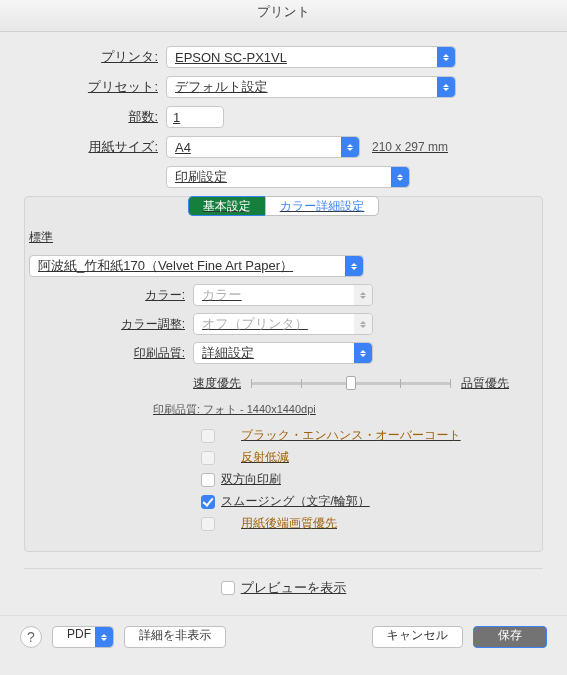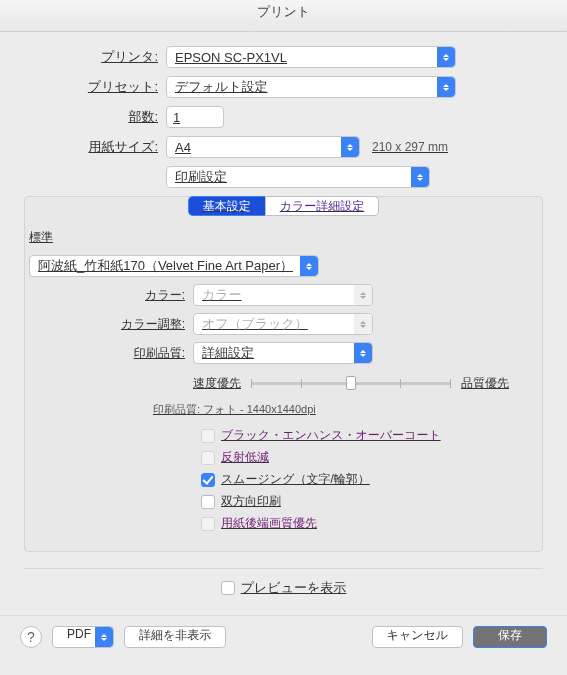--- a/index.html
+++ b/index.html
@@ -13,43 +13,43 @@
 .sel .caret { position: absolute; right: 0; top: 0; width: 18px; height: 100%; background: #3b82f6; border-top-right-radius: 4px; border-bottom-right-radius: 4px; display: flex; flex-direction: column; align-items: center; justify-content: center; }
 .sel .caret::before { content:""; width:0; height:0; border-left:3px solid transparent; border-right:3px solid transparent; border-bottom:3px solid #fff; margin-bottom:1px; }
 .sel .caret::after { content:""; width:0; height:0; border-left:3px solid transparent; border-right:3px solid transparent; border-top:3px solid #fff; }
 .sel .caret.gray { background: #f0f0f0; }
 .sel .caret.gray::before { border-bottom-color:#aaa; }
 .sel .caret.gray::after { border-top-color:#aaa; }
 .inp { height: 22px; background: #fff; border: 1px solid #c8c8c8; border-radius: 4px; padding: 0 6px; font-size: 13px; color: #333; }
 .dim { margin-left: 12px; color: #555; font-size: 12px; }
 .panel { background: #e8e8e8; border: 1px solid #d4d4d4; border-radius: 4px; margin: 0 0 16px 0; padding: 0 4px 14px 4px; }
 .tabs { display: flex; justify-content: center; margin-top: -1px; padding: 0; }
-.tab { height: 20px; line-height: 18px; padding: 0 14px; font-size: 12px; border: 1px solid #c0c0c0; background: #fff; color: #4c1d95; }
-.tab.active { background: #1d4ed8; color: #fff; border-color: #3b82f6; }
+.tab { height: 20px; line-height: 18px; padding: 0 14px; font-size: 12px; border: 1px solid #c0c0c0; background: #fff; color: #3b82f6; }
+.tab.active { background: #15803d; color: #fff; border-color: #3b82f6; }
 .tab.left { border-top-left-radius: 5px; border-bottom-left-radius: 5px; border-right: none; }
 .tab.right { border-top-right-radius: 5px; border-bottom-right-radius: 5px; }
 .pgrid { padding: 10px 16px 0 0; }
 .prow { display: flex; align-items: center; margin-bottom: 7px; min-height: 22px; }
 .lbl2 { width: 164px; text-align: right; padding-right: 8px; font-size: 12px; color: #333; }
 .val { font-size: 12px; color: #333; }
 .slider-row { display: flex; align-items: center; margin: 2px 0 2px 0; }
 .slider-lbl-l, .slider-lbl-r { font-size: 12px; color: #333; }
 .slider { flex: 0 0 200px; height: 20px; position: relative; margin: 0 10px; }
 .slider-track { position: absolute; top: 9px; left:0; right:0; height:3px; background:#c8c8c8; border-radius:2px; }
 .slider-ticks { position:absolute; left:0; right:0; top:6px; display:flex; justify-content:space-between; }
 .slider-ticks span { width:1px; height:9px; background:#b0b0b0; }
 .slider-thumb { position:absolute; top:3px; width:10px; height:14px; background:#fff; border:1px solid #aaa; border-radius:2px; transform:translateX(-50%); }
 .quality-note { font-size: 11px; color:#555; margin: 4px 0 10px 124px; }
 .chk-row { display:flex; align-items:center; margin-bottom: 5px; padding-left: 172px; font-size: 12px; }
 .chk { width:14px; height:14px; border:1px solid #bbb; border-radius:3px; background:#fff; margin-right:6px; position:relative; flex:0 0 14px; }
 .chk.checked { background:#3b82f6; border-color:#3b82f6; }
 .chk.checked::after { content:""; position:absolute; left:3px; top:0px; width:4px; height:8px; border:solid #fff; border-width:0 2px 2px 0; transform:rotate(40deg); }
 .chk.disabled { opacity:.5; }
 .chk-label { color:#333; }
-.chk-label.disabled { color:#701a75; }
+.chk-label.disabled { color:#a16207;margin-left:20px; }
 .divider { height:1px; background:#d6d6d6; margin: 6px 0 10px 0; }
 .preview-row { display:flex; justify-content:center; align-items:center; margin-bottom:18px; }
 .footer { display:flex; align-items:center; gap:10px; padding: 10px 20px 14px 20px; border-top: 1px solid #dedede; }
 .help { width:22px; height:22px; border:1px solid #c0c0c0; border-radius:50%; background:#fff; text-align:center; line-height:20px; font-size:14px; color:#666; }
 .btn { height:22px; padding:0 14px; background:#fff; border:1px solid #c0c0c0; border-radius:4px; font-size:12px; color:#333; }
 .btn.sel-btn { padding-right:22px; position:relative; }
 .btn.sel-btn .caret { position:absolute; right:0; top:0; width:18px; height:100%; background:#3b82f6; border-top-right-radius:4px; border-bottom-right-radius:4px; display:flex; flex-direction:column; align-items:center; justify-content:center; }
 .btn.sel-btn .caret::before { content:""; width:0; height:0; border-left:3px solid transparent; border-right:3px solid transparent; border-bottom:3px solid #fff; margin-bottom:1px; }
 .btn.sel-btn .caret::after { content:""; width:0; height:0; border-left:3px solid transparent; border-right:3px solid transparent; border-top:3px solid #fff; }
 .spacer { flex:1; }
@@ -82,52 +82,52 @@
   <div class="row">
     <div class="lbl">用紙サイズ:</div>
     <div class="sel" style="width:194px">
       <span>A4</span>
       <span class="caret"></span>
     </div>
     <div class="dim">210 x 297 mm</div>
   </div>
   <div class="row">
     <div class="lbl"></div>
-    <div class="sel" style="width:264px">
+    <div class="sel" style="width:244px">
       <span>印刷設定</span>
       <span class="caret"></span>
     </div>
   </div>
 
   <div class="panel">
     <div class="tabs">
       <div class="tab left active">基本設定</div>
       <div class="tab right">カラー詳細設定</div>
     </div>
     <div class="pgrid">
       <div class="prow">
         <div class="val">標準</div>
       </div>
       <div class="prow">
-        <div class="sel" style="width:290px">
+        <div class="sel" style="width:335px">
           <span>阿波紙_竹和紙170（Velvet Fine Art Paper）</span>
           <span class="caret"></span>
         </div>
       </div>
       <div class="prow">
         <div class="lbl2">カラー:</div>
         <div class="sel disabled" style="width:180px">
           <span>カラー</span>
           <span class="caret gray"></span>
         </div>
       </div>
       <div class="prow">
         <div class="lbl2">カラー調整:</div>
         <div class="sel disabled" style="width:180px">
-          <span>オフ（ブラック）</span>
+          <span>オフ（プリンタ）</span>
           <span class="caret gray"></span>
         </div>
       </div>
       <div class="prow">
         <div class="lbl2">印刷品質:</div>
         <div class="sel" style="width:180px">
           <span>詳細設定</span>
           <span class="caret"></span>
         </div>
       </div>
@@ -153,26 +153,26 @@
       <div id="check-list">
           <div class="chk-row">
             <div class="chk disabled"></div>
             <span class="chk-label disabled">ブラック・エンハンス・オーバーコート</span>
           </div>
           <div class="chk-row">
             <div class="chk disabled"></div>
             <span class="chk-label disabled">反射低減</span>
           </div>
           <div class="chk-row">
+            <div class="chk"></div>
+            <span class="chk-label">双方向印刷</span>
+          </div>
+          <div class="chk-row">
             <div class="chk checked"></div>
             <span class="chk-label">スムージング（文字/輪郭）</span>
-          </div>
-          <div class="chk-row">
-            <div class="chk"></div>
-            <span class="chk-label">双方向印刷</span>
           </div>
           <div class="chk-row">
             <div class="chk disabled"></div>
             <span class="chk-label disabled">用紙後端画質優先</span>
           </div>
         </div>
     </div>
   </div>
 
   <div class="divider"></div>

